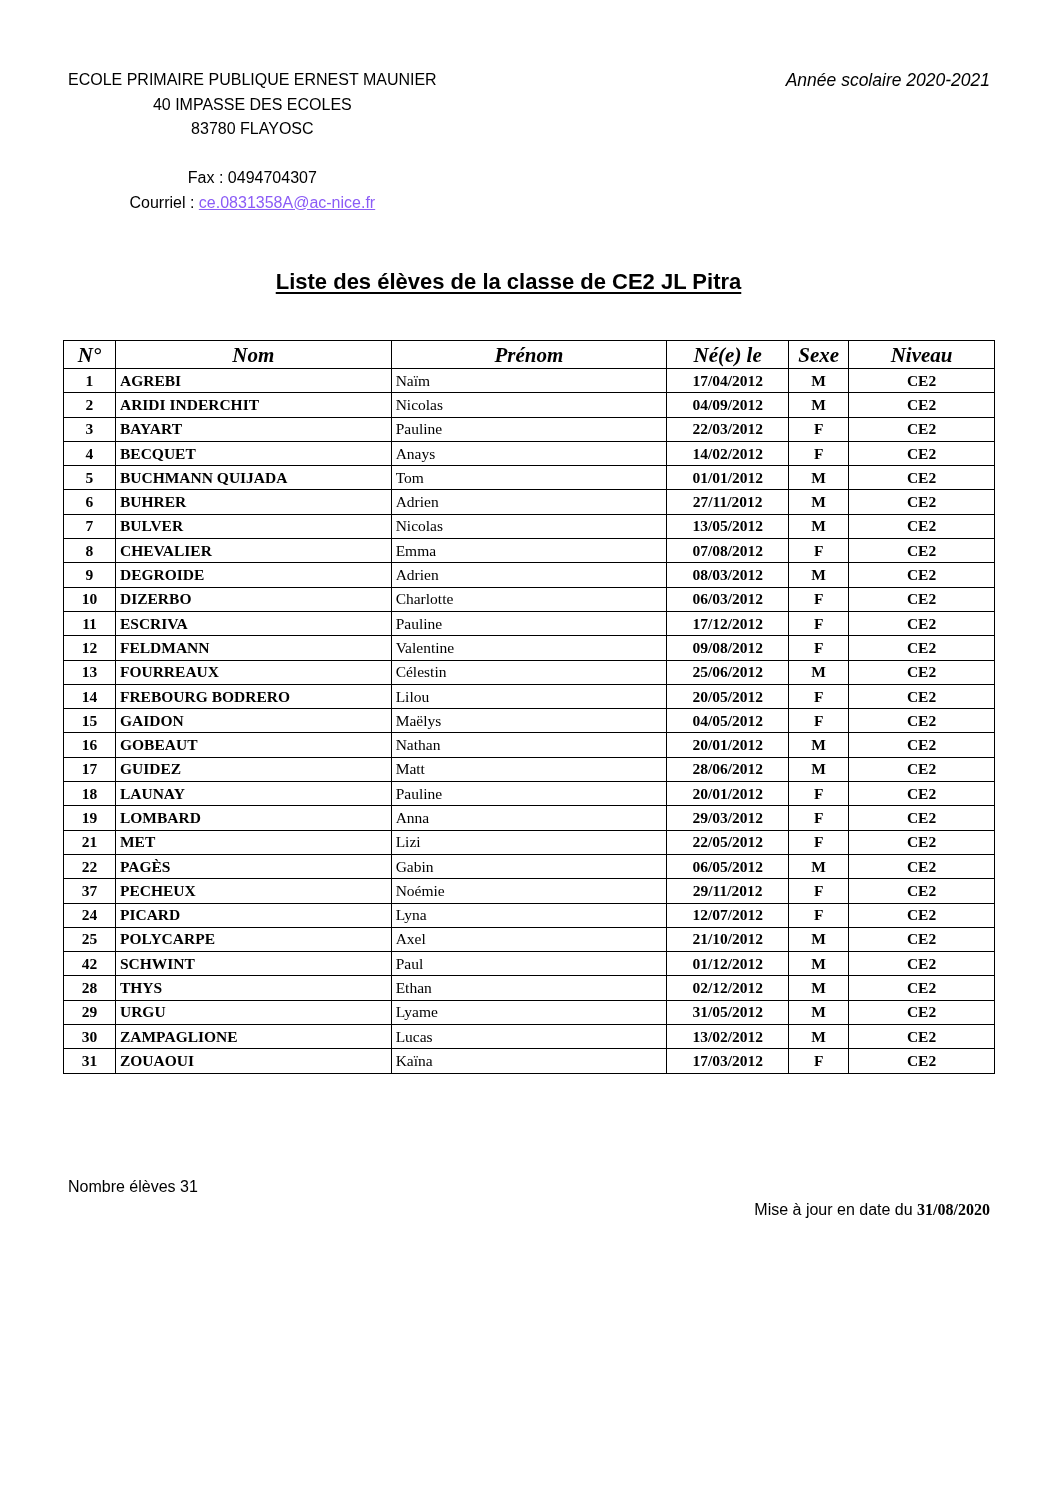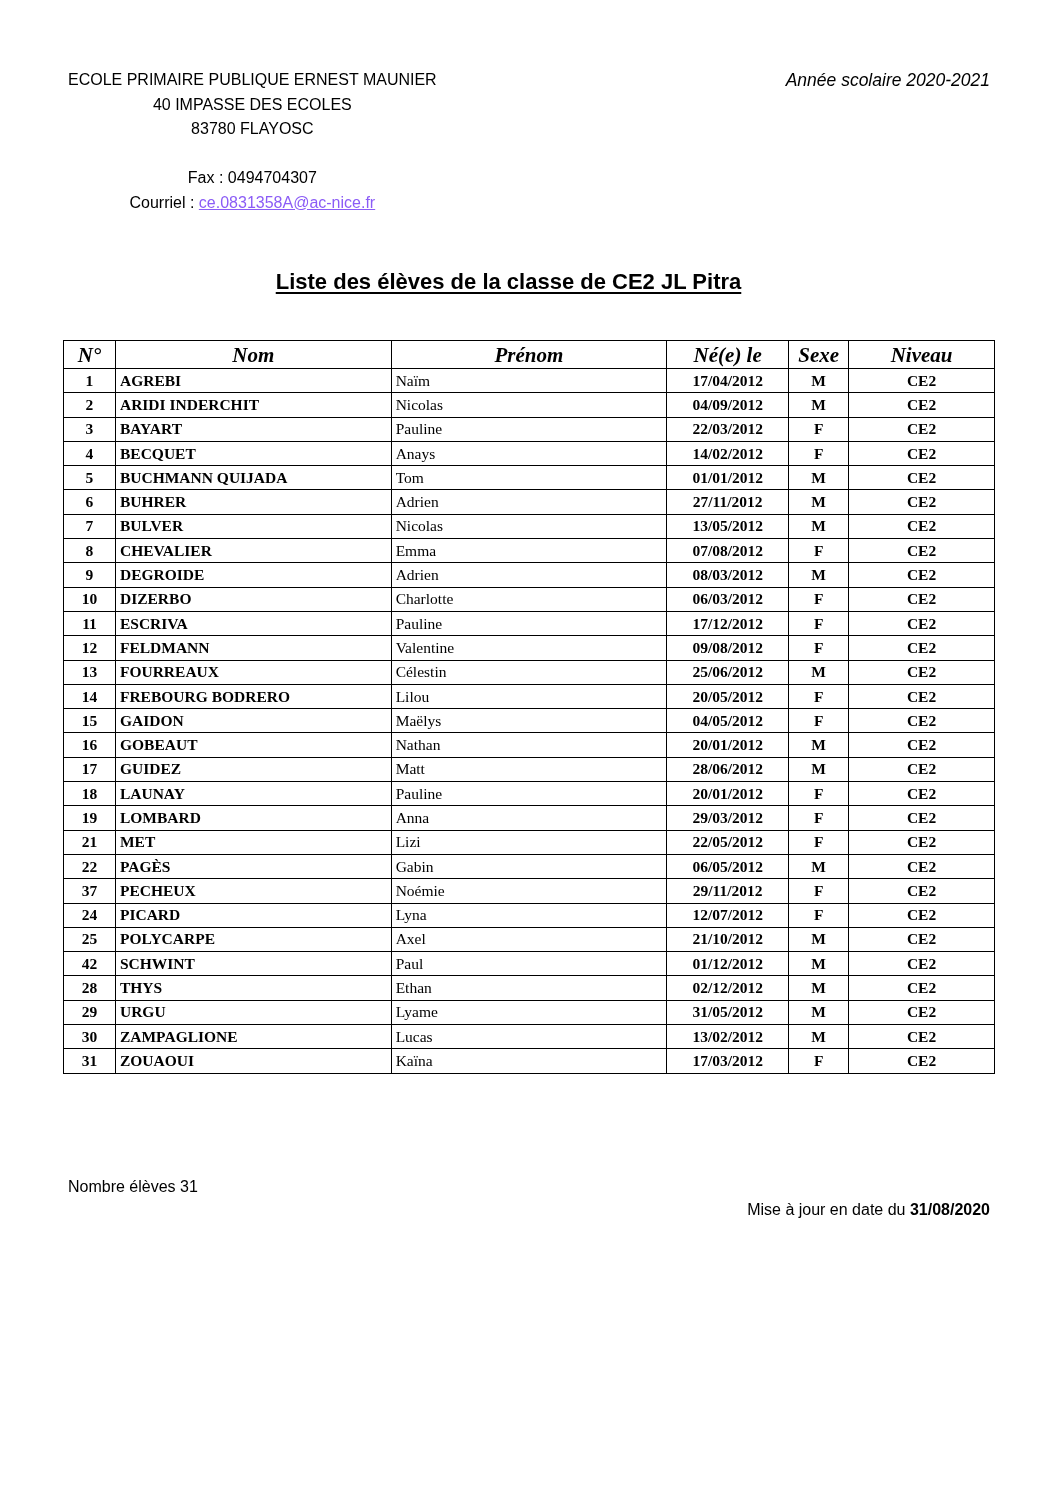--- a/index.html
+++ b/index.html
@@ -24,21 +24,21 @@
     td.date, td.sexe, td.niveau { text-align: center; font-weight: bold; }
     col.c-num { width: 52px; }
     col.c-nom { width: 276px; }
     col.c-prenom { width: 276px; }
     col.c-date { width: 122px; }
     col.c-sexe { width: 60px; }
     col.c-niveau { width: 146px; }
 
     .count { position: absolute; left: 68px; top: 1178px; font-size: 16px; }
     .update { position: absolute; right: 68px; top: 1201px; font-size: 16px; }
-    .update b { font-weight: bold; }
+    .update b { font-weight: bold; font-family: Liberation Serif, serif; }
   </style>
 </head>
 <body>
 
 <div class="header-block sans">
   <div>ECOLE PRIMAIRE PUBLIQUE ERNEST MAUNIER</div>
   <div>40 IMPASSE DES ECOLES</div>
   <div>83780 FLAYOSC</div>
   <div class="gap"></div>
   <div>Fax : 0494704307</div>

